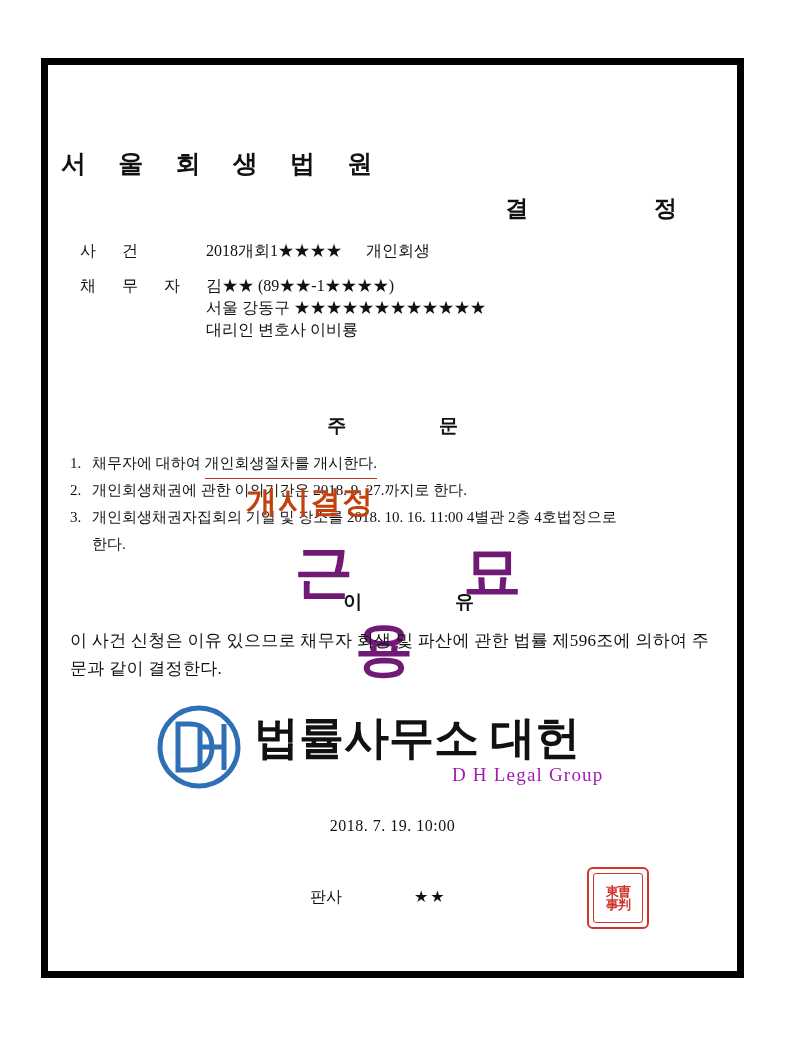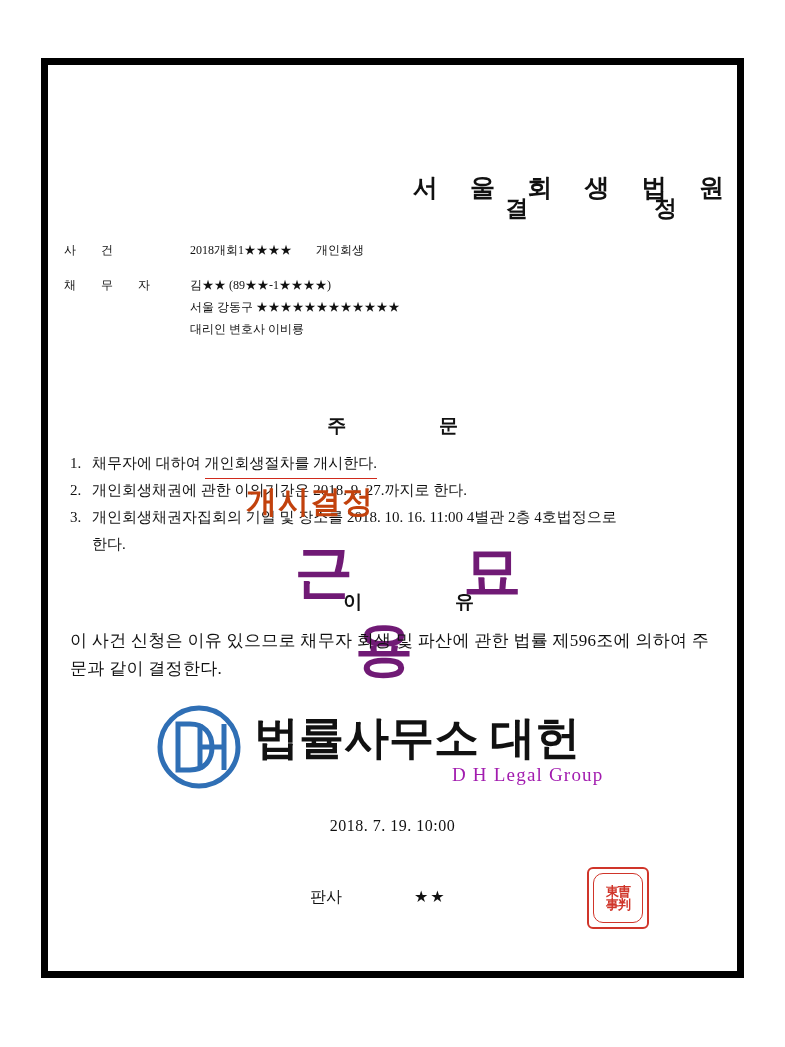--- a/index.html
+++ b/index.html
@@ -44,47 +44,46 @@
     box-sizing: border-box;
     padding: 0;
   }
 
   
   .court-title {
     position: absolute;
     left: 0;
     right: 0;
     top: 82px;
-    text-align: right;
+    text-align: left;
     font-size: 25px;
     letter-spacing: 13px;
     font-weight: 700;
     text-indent: 13px;
     font-family: "Liberation Serif", serif;
-    margin-top: 24px;
   }
   .decision-title {
     position: absolute;
     left: 0;
     right: 0;
     top: 128px;
     text-align: right;
     font-size: 23px;
     letter-spacing: 60px;
     text-indent: 60px;
     font-weight: 700;
   }
 
   
   .info-block {
     position: absolute;
-    left: 16px;
+    left: 32px;
     top: 175px;
     width: 640px;
-    font-size: 12px;
+    font-size: 16px;
     line-height: 21px;
   }
   .info-row {
     display: flex;
     margin-bottom: 13px;
   }
   .info-label {
     width: 126px;
     flex: 0 0 126px;
     letter-spacing: 11px;
@@ -254,21 +253,21 @@
     height: 62px;
     border: 2.4px solid #d0352a;
     border-radius: 6px;
     color: #d0352a;
     box-sizing: border-box;
   }
   .seal-inner {
     position: absolute;
     left: 4px; top: 4px; right: 4px; bottom: 4px;
     border: 1px solid #d0352a;
-    border-radius: 10px;
+    border-radius: 3px;
     display: flex;
     align-items: center;
     justify-content: center;
     font-size: 13px;
     font-weight: 700;
     line-height: 13px;
     letter-spacing: -1px;
     text-align: center;
     font-family: "Liberation Serif", serif;
   }

